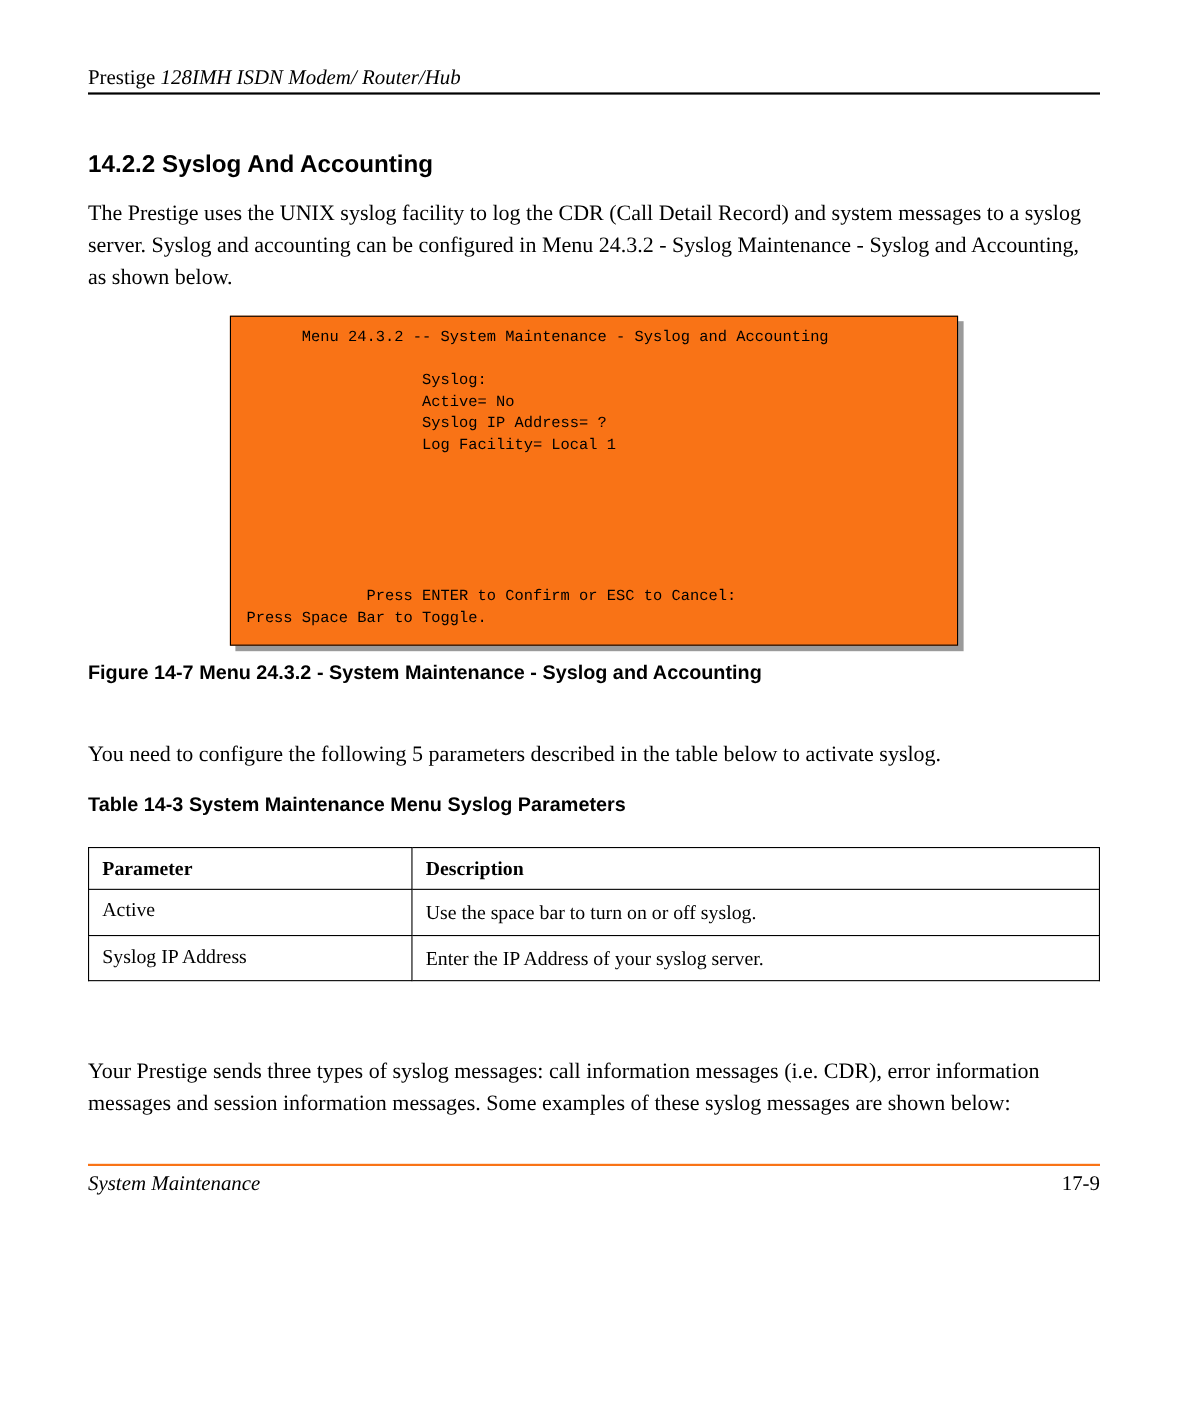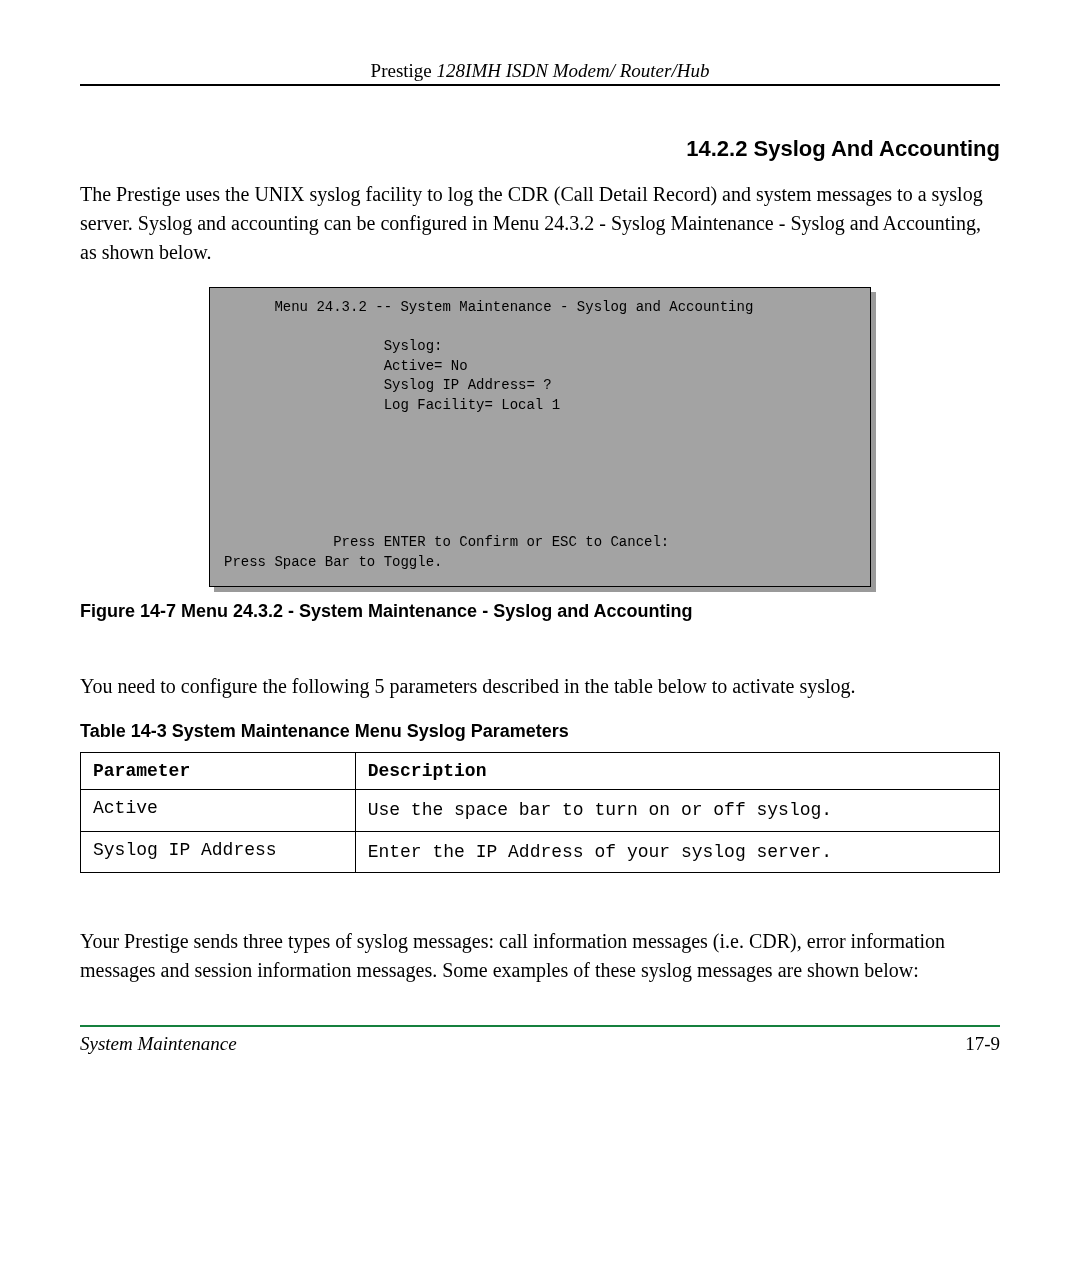--- a/index.html
+++ b/index.html
@@ -6,89 +6,88 @@
     font-family: 'Times New Roman', Times, serif;
     font-size: 20px;
     color: #000;
     background: #fff;
     margin: 0;
     padding: 60px 80px 40px 80px;
     width: 1080px;
     box-sizing: border-box;
   }
   .header-line {
-    text-align: center;
+    text-align: left;
     font-size: 19px;
     border-bottom: 2px solid #000;
     padding-bottom: 2px;
     margin-bottom: 50px;
   }
   .header-line .brand {
     font-style: normal;
   }
   .header-line .model {
     font-style: italic;
   }
   h2.section {
     font-family: Arial, Helvetica, sans-serif;
     font-weight: bold;
     font-size: 22px;
     margin: 0 0 18px 0;
-    text-align: right;
   }
   p.body {
     margin: 0 0 20px 0;
     line-height: 1.45;
   }
   .terminal-wrap {
     width: 660px;
     margin: 0 auto 10px auto;
     box-shadow: 5px 5px 0 #9a9a9a;
     border: 1.5px solid #000;
-    background: #a3a3a3;
+    background: #f97316;
   }
   pre.terminal {
     font-family: 'Courier New', Courier, monospace;
     font-size: 14px;
     line-height: 1.4;
     margin: 0;
     padding: 10px 14px 14px 14px;
     white-space: pre;
   }
   .figure-caption, .table-caption {
     font-family: Arial, Helvetica, sans-serif;
     font-weight: bold;
     text-align: left;
     font-size: 18px;
     margin: 14px 0 50px 0;
   }
   .table-caption {
-    margin: 0 0 10px 0;
+    margin: 0 0 28px 0;
   }
   table.params {
     border-collapse: collapse;
     width: 100%;
-    margin-bottom: 54px;
-    font-family: Liberation Mono, monospace;
+    margin-bottom: 68px;
+    font-family: Liberation Serif, serif;
   }
   table.params th, table.params td {
     border: 1px solid #000;
     padding: 8px 12px;
     text-align: left;
     vertical-align: top;
     font-size: 18px;
   }
   table.params th {
     font-weight: bold;
   }
   table.params td.desc {
     line-height: 1.35;
   }
   .footer {
-    border-top: 2px solid #15803d;
+    border-top: 2px solid #f97316;
     padding-top: 6px;
     margin-top: 40px;
     display: flex;
     justify-content: space-between;
     font-size: 19px;
   }
   .footer .left {
     font-style: italic;
   }
 </style>

